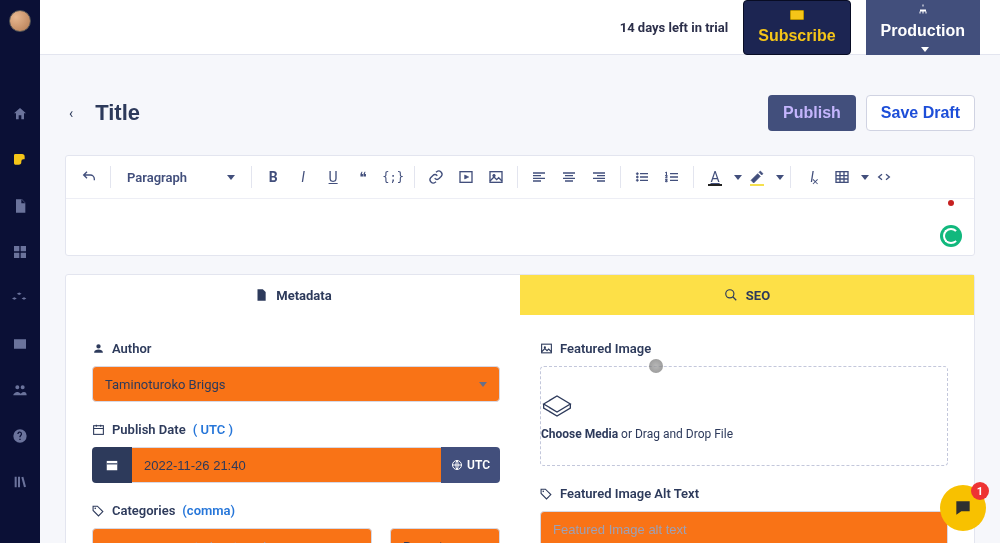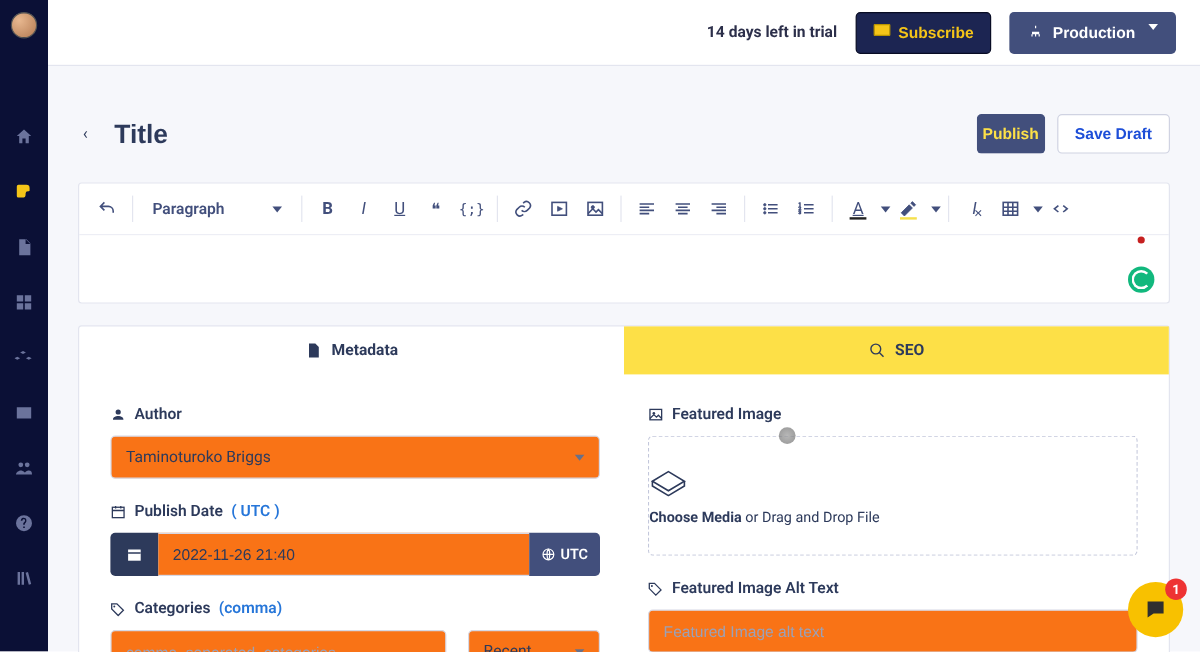--- a/index.html
+++ b/index.html
@@ -9,36 +9,36 @@
   .sidebar { width: 40px; background: #0b1036; display: flex; flex-direction: column; align-items: center; padding-top: 10px; gap: 18px; flex-shrink: 0; }
   .sidebar .avatar { width: 22px; height: 22px; border-radius: 50%; background: radial-gradient(circle at 30% 30%, #e8b890, #b47b53); border: 1px solid #555; margin-bottom: 50px; }
   .sidebar .sidebar-item { width: 40px; height: 28px; display: flex; align-items: center; justify-content: center; color: #6b739c; cursor: pointer; }
   .sidebar .sidebar-item.active { color: #f5c518; }
   .sidebar .sidebar-item svg { width: 16px; height: 16px; fill: currentColor; }
   
   .main { flex: 1; display: flex; flex-direction: column; overflow: hidden; }
   
   .topbar { height: 55px; border-bottom: 1px solid #e3e5ef; display: flex; align-items: center; justify-content: flex-end; padding: 0 20px; gap: 15px; }
   .trial-text { font-size: 13px; font-weight: 700; color: #2c2f4a; margin-left: 48px; }
-  .btn { border-radius: 4px; padding: 9px 14px; font-size: 13px; font-weight: 600; cursor: pointer; display: inline-flex; gap: 7px; border: 1px solid transparent; }
+  .btn { border-radius: 4px; padding: 9px 14px; font-size: 16px; font-weight: 600; cursor: pointer; display: inline-flex; align-items: center; gap: 7px; border: 1px solid transparent; flex-direction: column; }
   .btn-subscribe { background: #1c2552; color: #f5c518; border-color: #080c24;}
   .btn-subscribe .coin { width:14px; height:10px; background:#f5c518; border:1px solid #b99400; display:inline-block; border-radius:1px;}
   .btn-prod { background: #424f7c; color: #fff; }
   .btn-prod svg { width:14px; height:12px; fill:#fff;}
   .chev { display:inline-block; width:0; height:0; border-left:4px solid transparent; border-right:4px solid transparent; border-top:5px solid #fff; margin-left:4px;}
   
   .content { flex:1; background: #f6f7fb; background-image: radial-gradient(#d9dbe8 0.5px, transparent 0.5px); background-size: 8px 8px; overflow-y:auto; padding: 40px 25px 0 25px; position: relative;}
   
   .page-header { display:flex; align-items:center; justify-content:space-between; margin-bottom: 24px;}
   .title-wrap { display:flex; align-items:center; gap:18px; }
   .back-chev { color:#2d3a5b; font-size:14px; cursor:pointer; padding:4px;}
   .title-input { font-size:22px; font-weight:700; color:#2d3a5b; border:none; outline:none; background:transparent; min-width:300px; }
   .title-input::placeholder { color:#2d3a5b; font-weight:700;}
   .header-actions { display:flex; gap:10px; }
-  .btn-publish { background:#424f7c; color:#fde047; padding: 8px 4px;}
+  .btn-publish { background:#424f7c; color:#c4b5fd; padding: 8px 14px;}
   .btn-save { background:#fff; color:#1d4ed8; border:1px solid #d0d3e2; padding: 8px 14px;}
   
   .editor-card { background:#fff; border:1px solid #e3e5ef; border-radius:3px; margin-bottom:18px; position:relative; padding-bottom:56px;}
   .toolbar { display:flex; align-items:center; padding:6px 10px 6px 8px; gap:0; border-bottom:1px solid #edeef5;}
   .tbtn { width:30px; height:30px; display:flex; align-items:center; justify-content:center; color:#424f7c; cursor:pointer; font-size:14px; position: relative;}
   .tbtn svg { width:16px; height:16px; fill:#424f7c; stroke:#424f7c;}
   .tsep { width:1px; height:22px; background:#e3e5ef; margin:0 6px;}
   .tsel { display:flex; align-items:center; gap:36px; padding:0 10px; color:#424f7c; font-weight:600; font-size:13px; cursor:pointer; height:30px;}
   .tsel .chev { border-top-color:#424f7c;}
   .color-underline { display:block; width:14px; height:2px; background:#222; position:absolute; bottom:6px; left:8px;}

